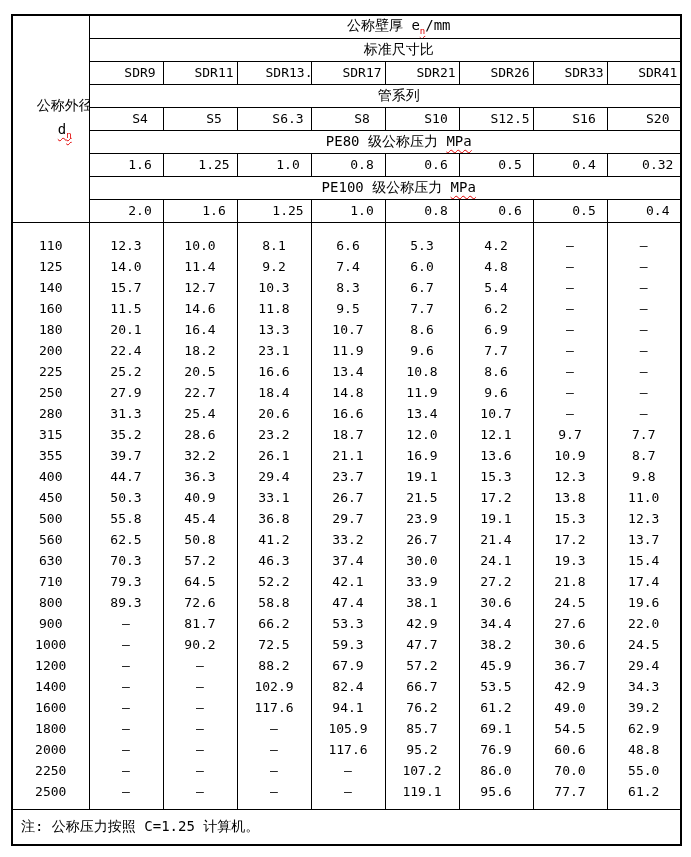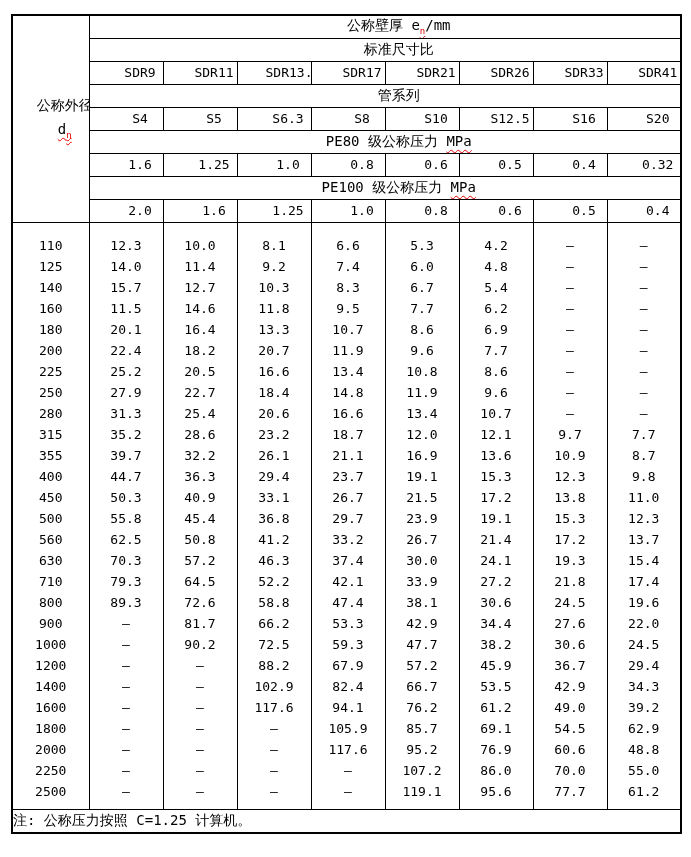--- a/index.html
+++ b/index.html
@@ -34,23 +34,23 @@
     border-top: none;
     border-bottom: none;
     height: 21px;
     line-height: 21px;
     font-size: 13px;
     padding: 0;
   }
   tbody tr.first td { padding-top: 12px; height: 33px; }
   tbody tr.last td { padding-bottom: 7px; height: 28px; }
   tfoot td {
-    height: 24px;
+    height: 36px;
     text-align: left;
-    padding-left: 0;
+    padding-left: 8px;
     font-size: 14px;
   }
   .sq {
     text-decoration-line: underline;
     text-decoration-style: wavy;
     text-decoration-color: #e00000;
     text-decoration-thickness: 1px;
     text-underline-offset: 3px;
   }
   sub.red {
@@ -193,21 +193,21 @@
         <td>10.7</td>
         <td>8.6</td>
         <td>6.9</td>
         <td>—</td>
         <td>—</td>
       </tr>
       <tr>
         <td>200</td>
         <td>22.4</td>
         <td>18.2</td>
-        <td>20.7</td>
+        <td>23.1</td>
         <td>11.9</td>
         <td>9.6</td>
         <td>7.7</td>
         <td>—</td>
         <td>—</td>
       </tr>
       <tr>
         <td>225</td>
         <td>25.2</td>
         <td>20.5</td>

